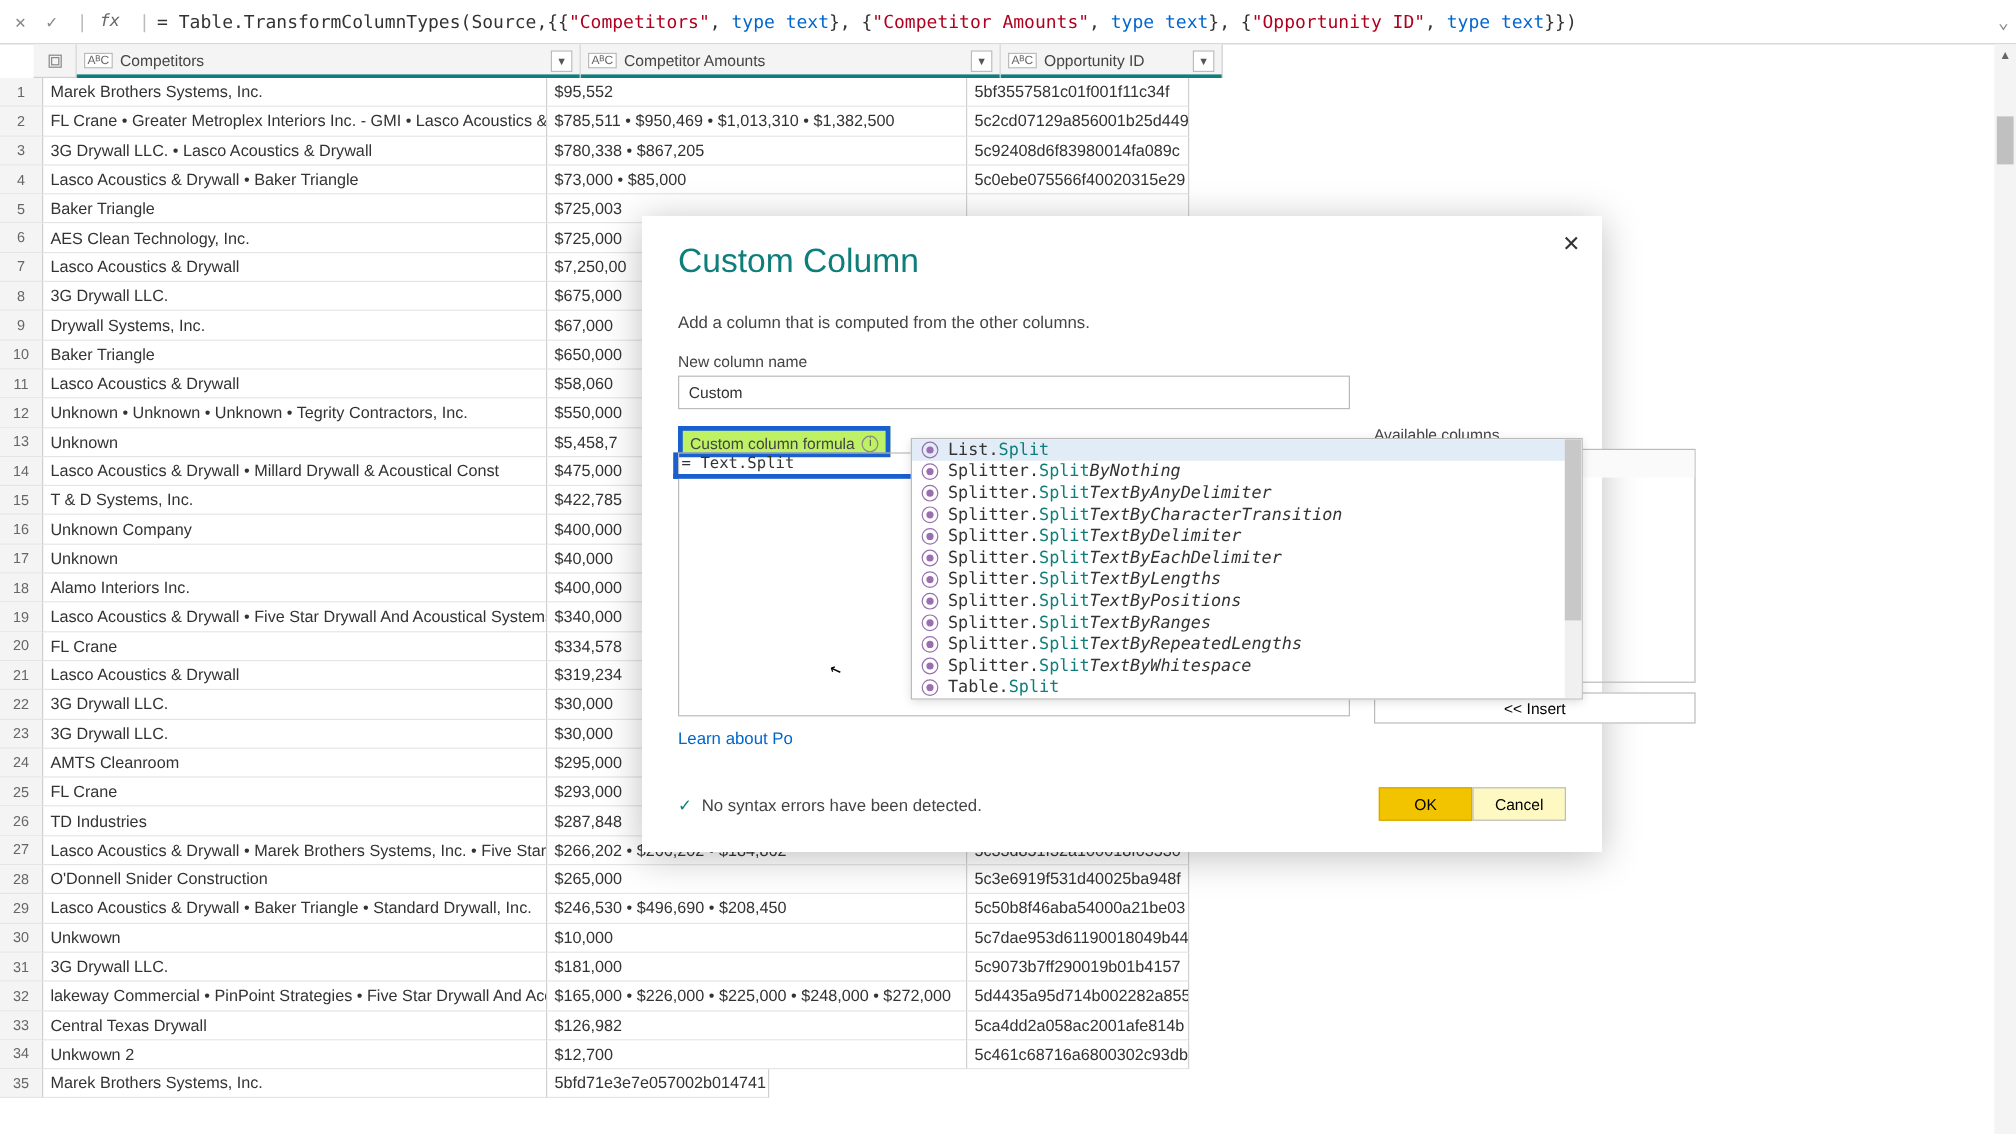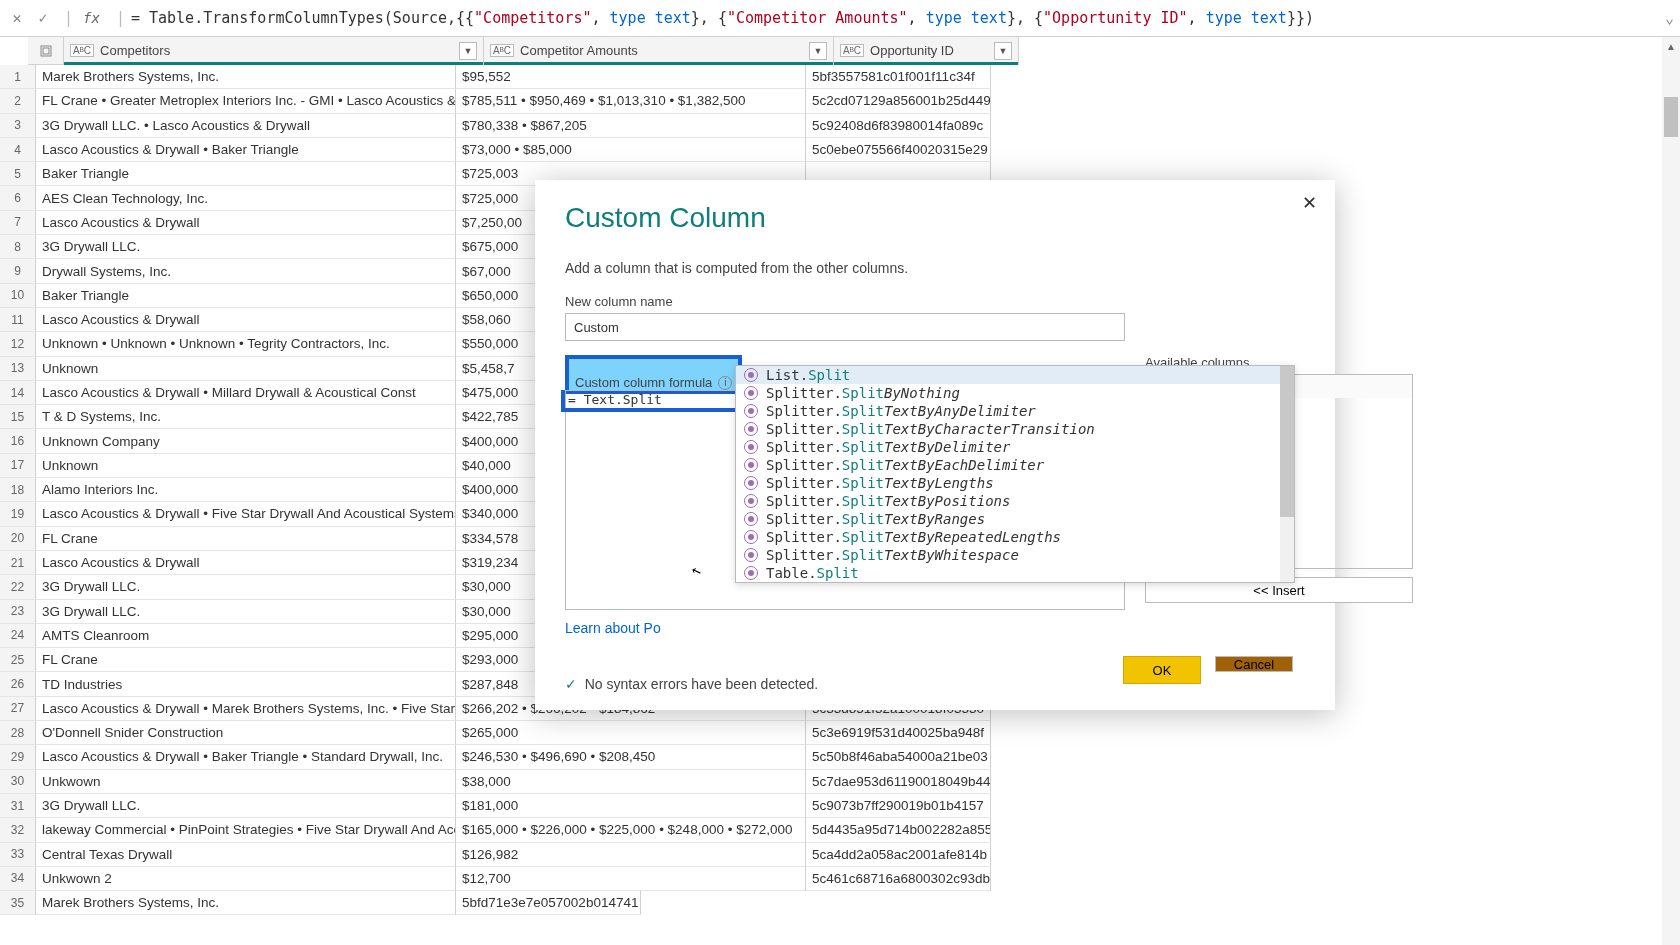--- a/index.html
+++ b/index.html
@@ -181,22 +181,22 @@
     gap: 20px;
     margin-top: 14px;
   }
   .formula-wrap {
     width: 560px;
   }
   .formula-label-row {
     display: inline-flex;
     align-items: center;
     border: 4px solid #1a5fd0;
-    padding: 16px 6px 0 6px;
-    background:#7dd3fc;
+    padding: 3px 6px 0 6px;
+    background:#bef264;
   }
   .info-circle {
     width: 14px; height: 14px;
     border: 1px solid #888;
     border-radius: 50%;
     display:inline-flex; align-items:center; justify-content:center;
     font-size: 10px;
     color:#555;
     margin-left: 6px;
   }
@@ -263,44 +263,43 @@
     align-items: center;
     font-size: 14px;
     color: #444;
   }
   .check-icon {
     color: #0d7e7a;
     margin-right: 8px;
   }
   .dlg-actions {
     position: absolute;
-    right: 42px;
+    right: 30px;
     bottom: 26px;
     display: flex;
-    gap: 14px;
   }
   .btn-ok {
     width: 78px; height: 28px;
     background: #f2c400;
     border: 1px solid #d0a800;
     font-size: 13px;
     cursor: pointer;
   }
   .btn-cancel {
-    width: 78px; height: 16px;
-    background: #a16207;
+    width: 78px; height: 28px;
+    background: #fef9c3;
     border: 1px solid #bbb;
     font-size: 13px;
     cursor: pointer;
   }
 
   
   .ac-menu {
     position: absolute;
-    left: 200px;
+    left: 224px;
     top: 185px;
     width: 560px;
     background: #fff;
     border: 1px solid #bbb;
     box-shadow: 0 2px 8px rgba(0,0,0,0.15);
     z-index: 10;
     font-family: Consolas, monospace;
     font-size: 14px;
     max-height: 240px;
     overflow: hidden;
@@ -582,21 +581,21 @@
     </div>
     <div class="grid-row">
       <div class="row-num">29</div>
       <div class="cell col-a">Lasco Acoustics &amp; Drywall • Baker Triangle • Standard Drywall, Inc.</div>
       <div class="cell col-b">$246,530 • $496,690 • $208,450</div>
       <div class="cell col-c">5c50b8f46aba54000a21be03</div>
     </div>
     <div class="grid-row">
       <div class="row-num">30</div>
       <div class="cell col-a">Unkwown</div>
-      <div class="cell col-b">$38,000</div>
+      <div class="cell col-b">$10,000</div>
       <div class="cell col-c">5c7dae953d61190018049b44</div>
     </div>
     <div class="grid-row">
       <div class="row-num">31</div>
       <div class="cell col-a">3G Drywall LLC.</div>
       <div class="cell col-b">$181,000</div>
       <div class="cell col-c">5c9073b7ff290019b01b4157</div>
     </div>
     <div class="grid-row">
       <div class="row-num">32</div>

